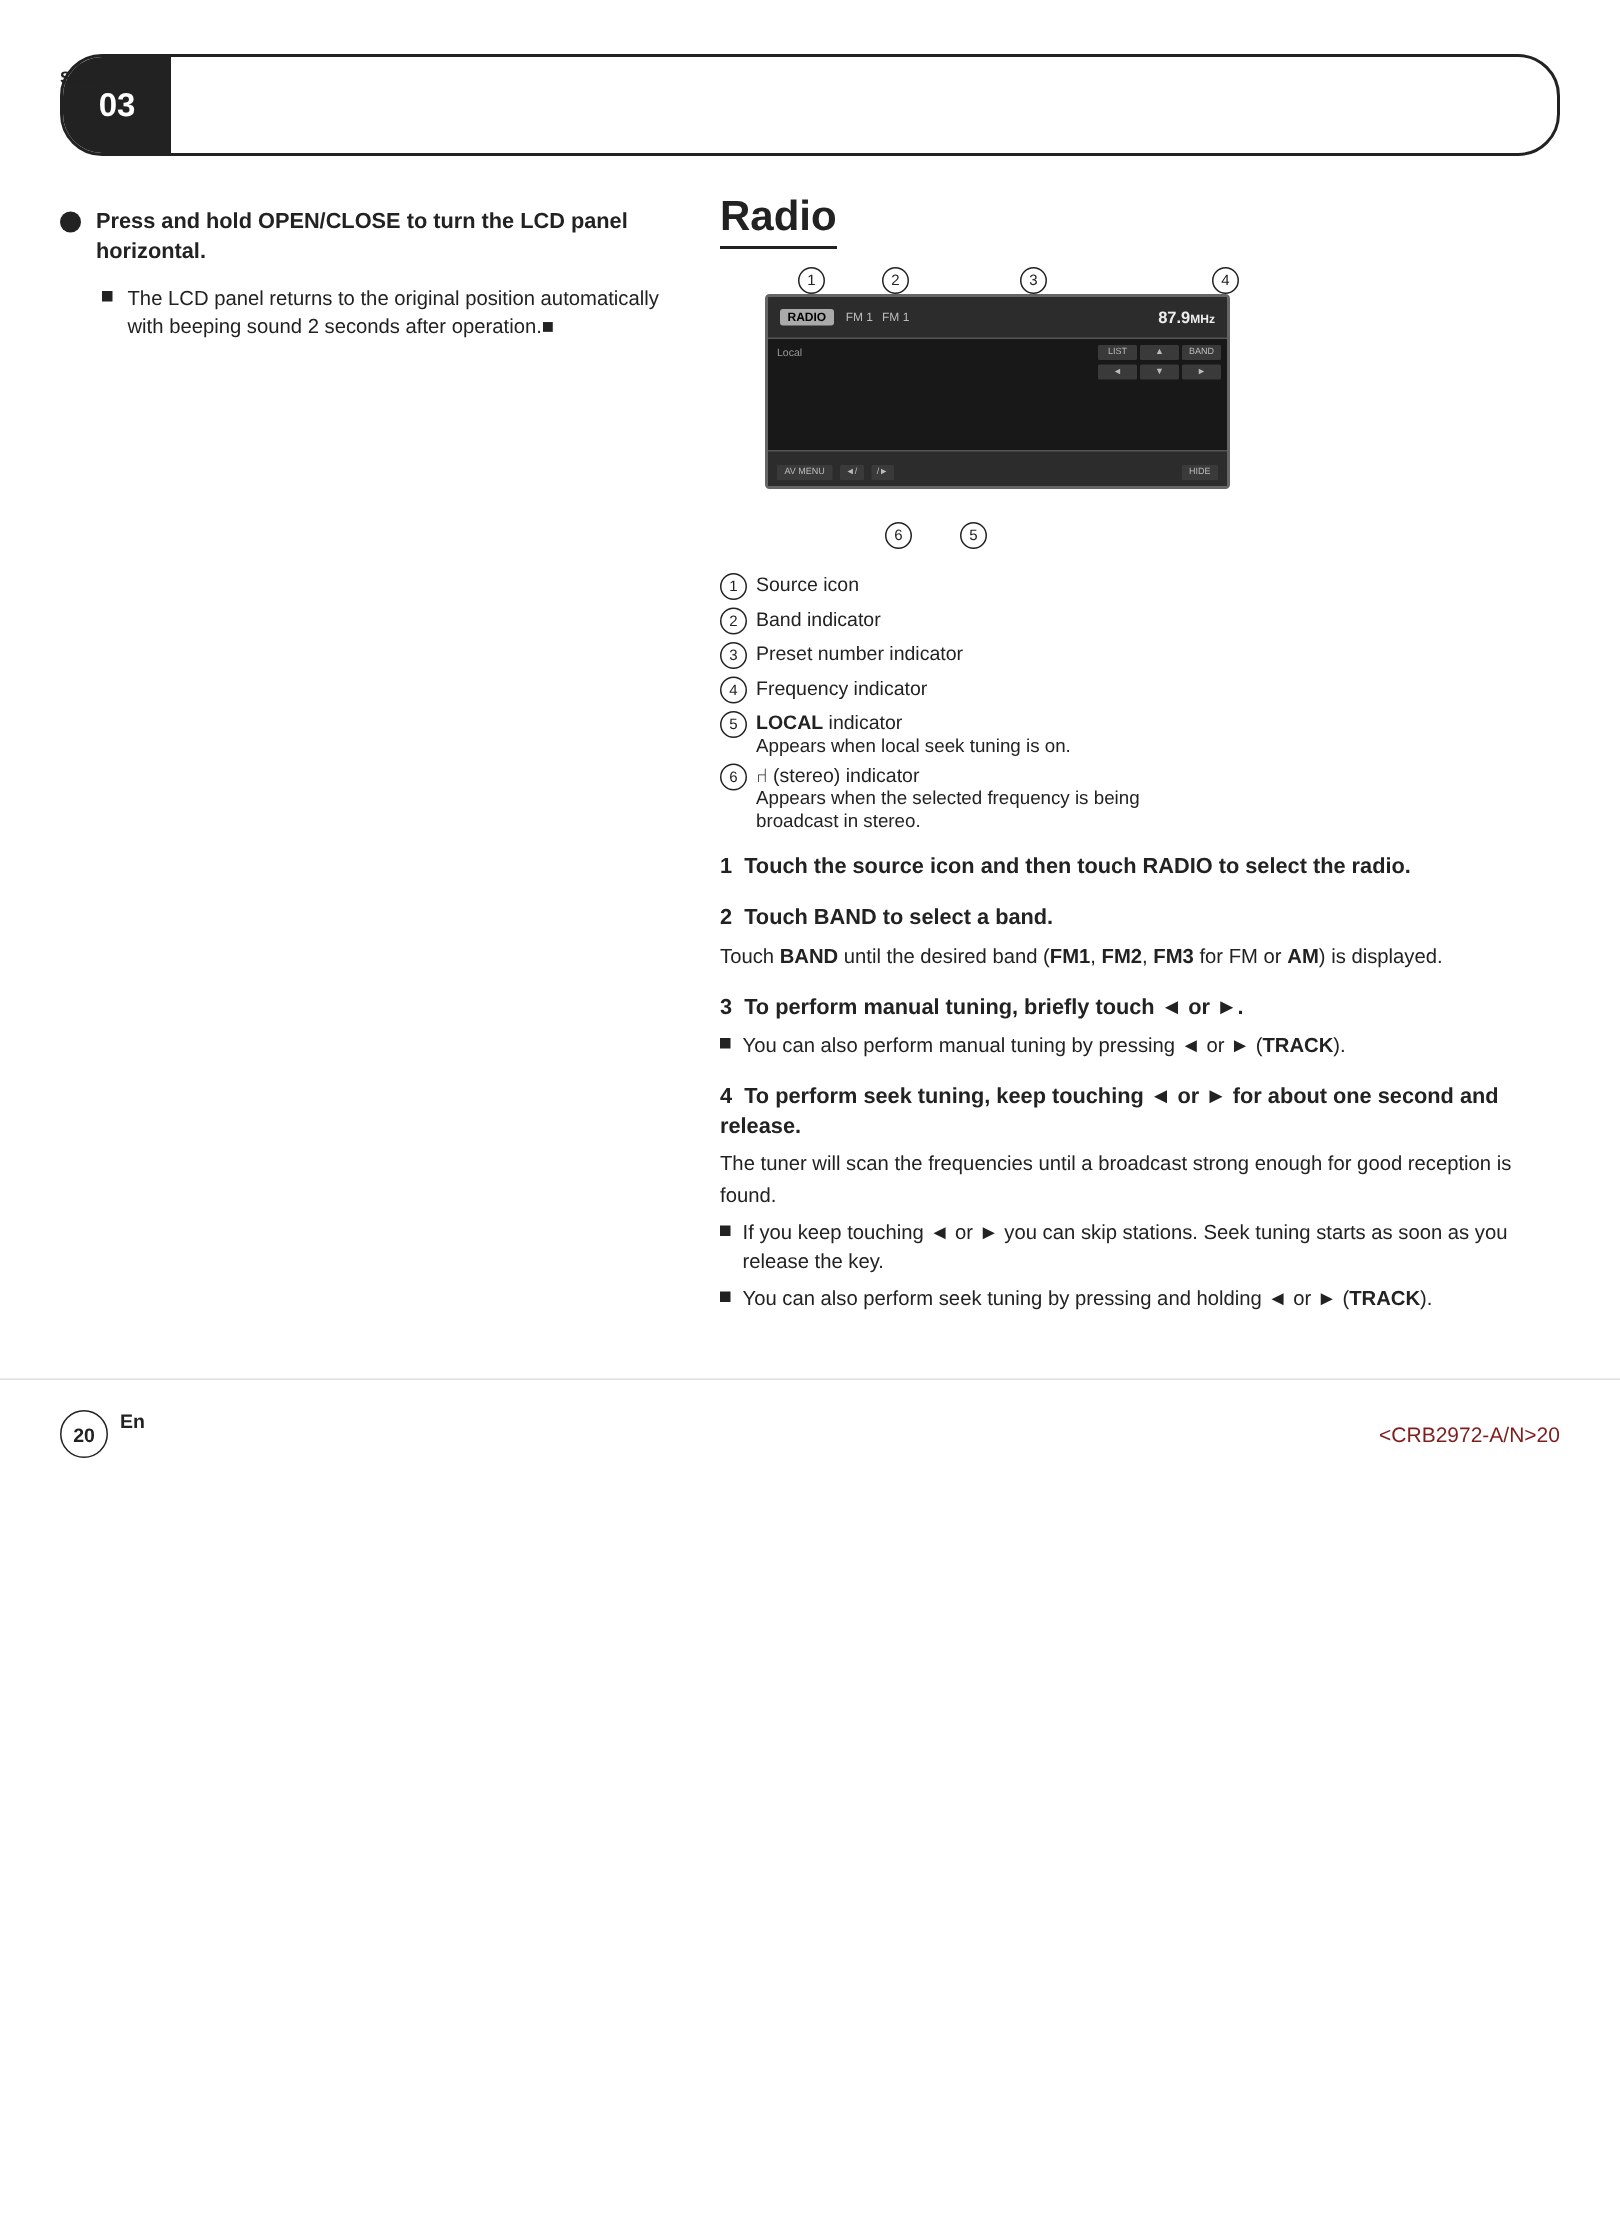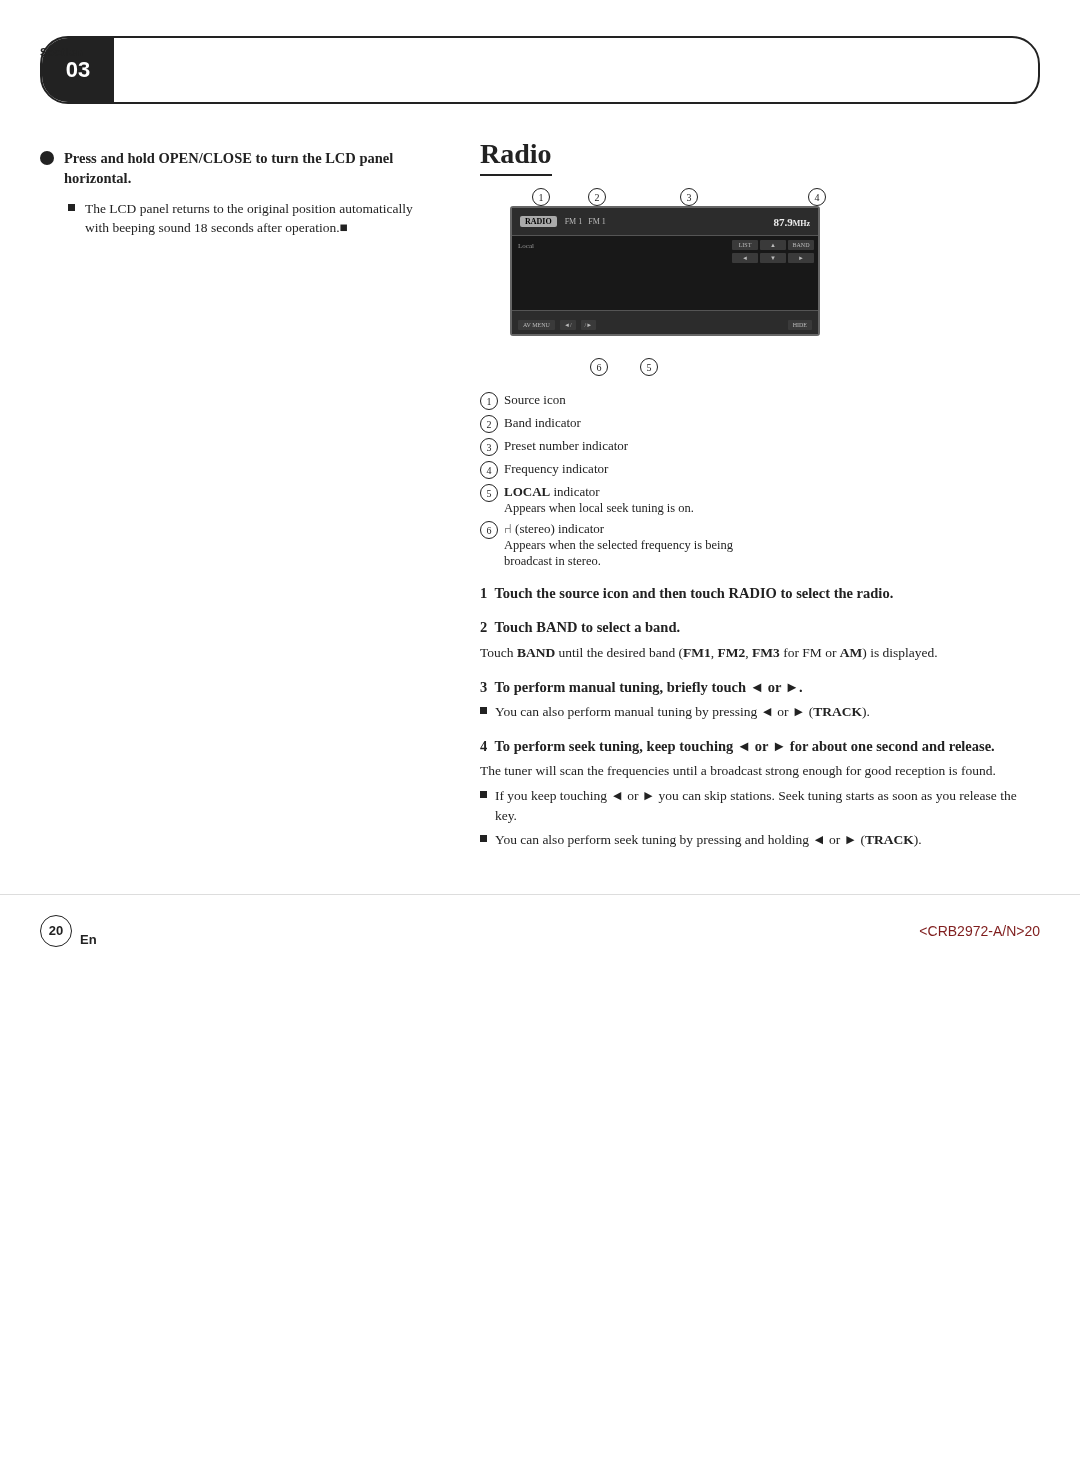--- a/index.html
+++ b/index.html
@@ -56,23 +56,22 @@
       position: absolute;
       top: 10px;
       left: 40px;
       letter-spacing: 0.5px;
     }
 
     
     .content-columns {
       display: flex;
       gap: 0;
-      margin-top: 34px;
+      margin-top: 24px;
       padding: 0 40px;
-      font-family: Liberation Serif, serif;
     }
     .left-column {
       width: 430px;
       flex-shrink: 0;
       padding-right: 30px;
     }
     .right-column {
       flex: 1;
       padding-left: 10px;
     }
@@ -184,21 +183,21 @@
       font-size: 13px;
       font-weight: bold;
     }
     .page-number-en {
       font-size: 13px;
       margin-left: 8px;
       font-weight: bold;
     }
     .footer-left {
       display: flex;
-      align-items: flex-end;
+      align-items: flex-start;
     }
     .footer-model {
       font-size: 14px;
       color: #7f1d1d;
     }
 
     
     .diagram-wrapper {
       position: relative;
       width: 390px;
@@ -367,21 +366,21 @@
         <div class="bullet-dot"></div>
         <div class="bullet-main-text">
           Press and hold <span>OPEN/CLOSE</span> to turn the LCD panel horizontal.
         </div>
       </div>
 
       <div style="padding-left: 24px;">
         <div class="sub-bullet">
           <div class="sub-bullet-square"></div>
           <div class="sub-bullet-text">
-            The LCD panel returns to the original position automatically with beeping sound 18 seconds after operation.■
+            The LCD panel returns to the original position automatically with beeping sound 2 seconds after operation.■
           </div>
         </div>
       </div>
     </div>
 
     <div class="right-column">
 
       <div class="radio-title">Radio</div>
 
       

